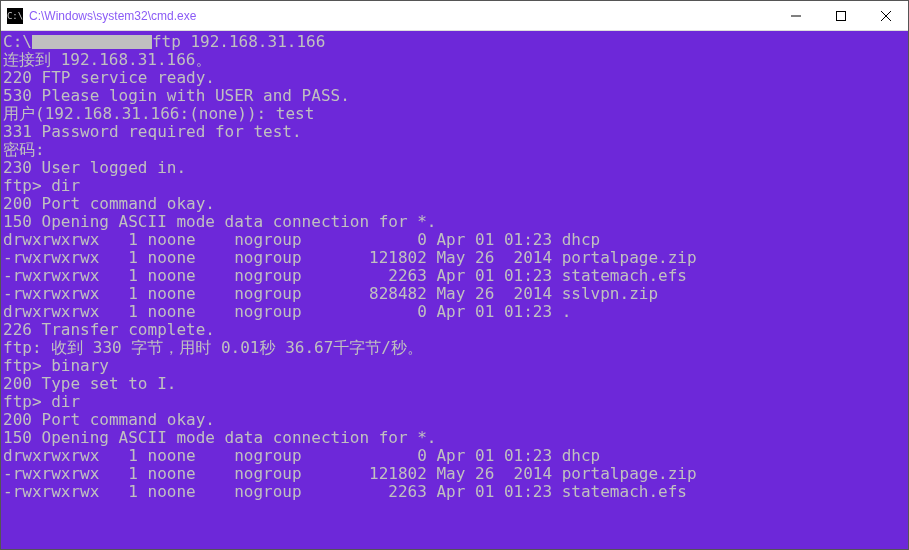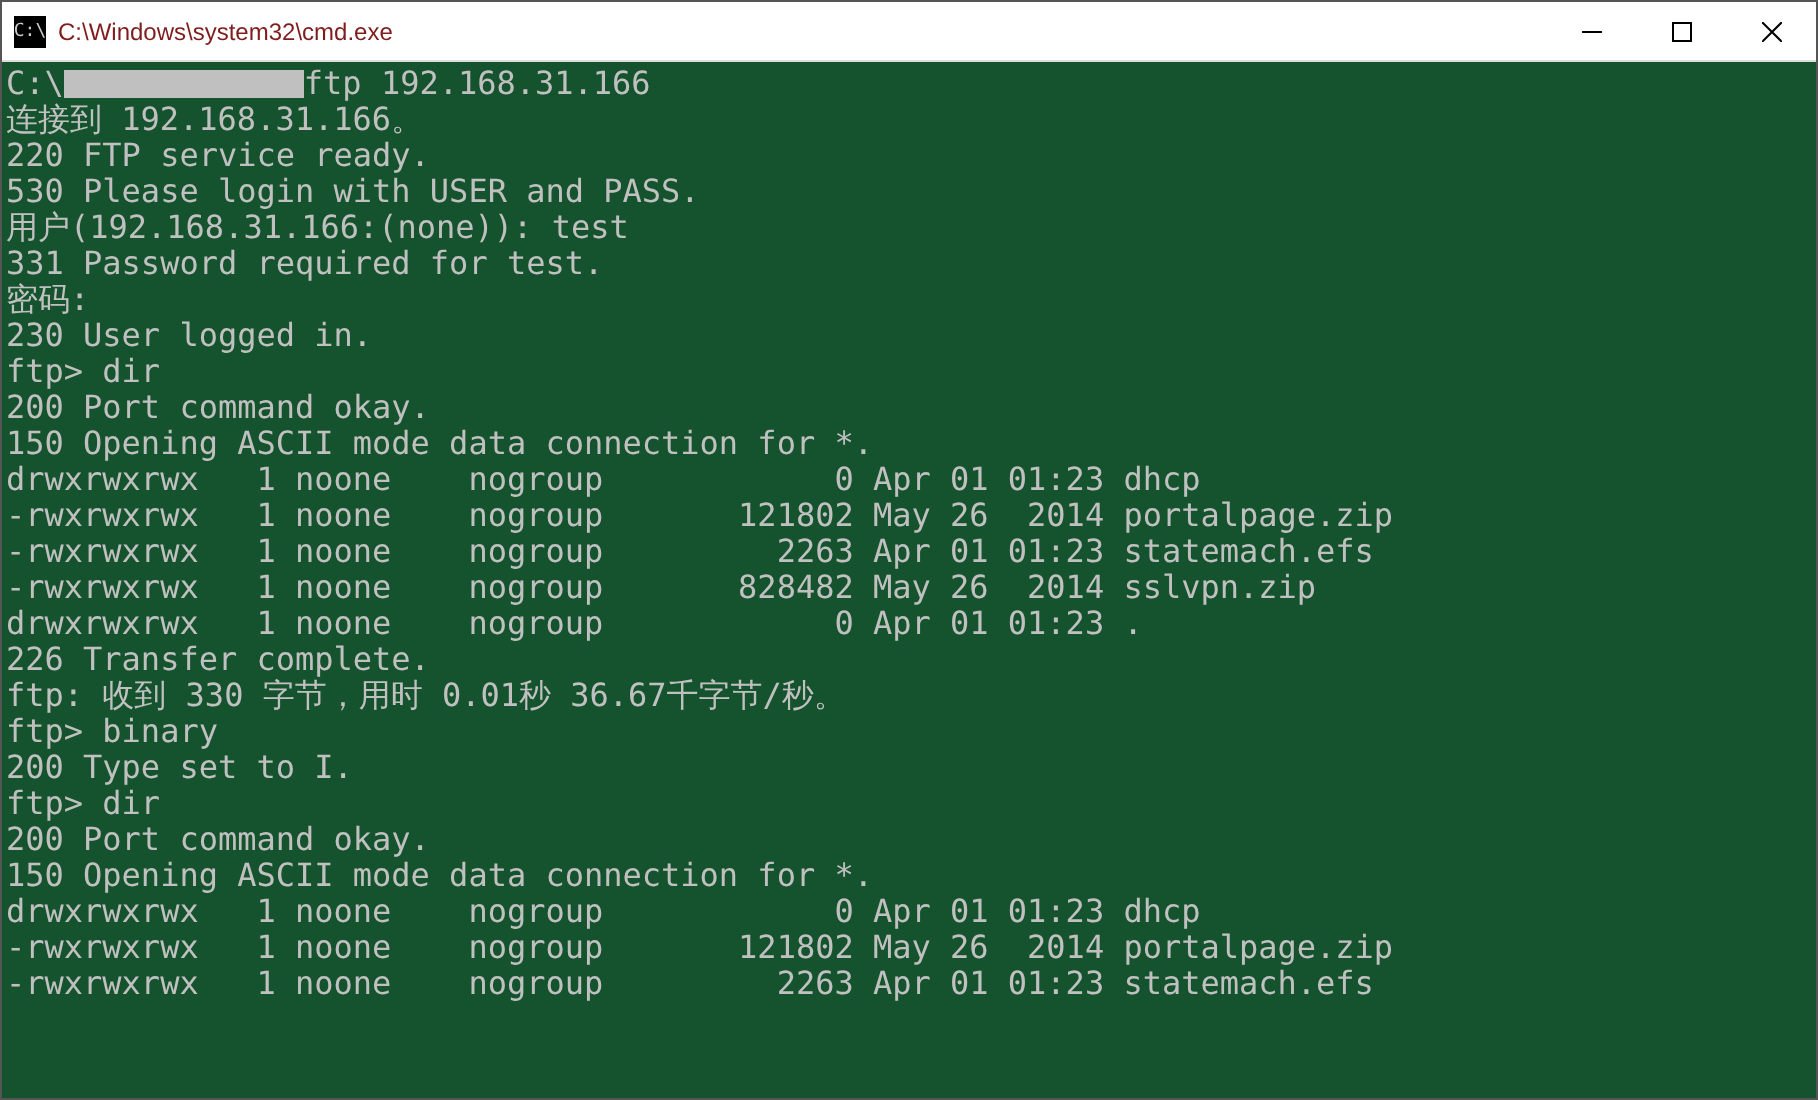--- a/index.html
+++ b/index.html
@@ -37,21 +37,21 @@
       display: inline-flex;
       align-items: center;
       justify-content: center;
       font-size: 9px;
       background: #000;
       color: #ccc;
       font-family: monospace;
     }
     .titlebar-title {
       font-size: 12px;
-      color: #7f1d1d;
+      color: #8b5cf6;
       flex: 1;
     }
     .win-controls {
       display: flex;
       height: 100%;
     }
     .win-btn {
       width: 45px;
       height: 100%;
       display: flex;
@@ -60,21 +60,21 @@
       font-size: 10px;
       color: #000;
       cursor: pointer;
     }
     .win-btn svg {
       width: 10px;
       height: 10px;
     }
     .terminal {
       flex: 1;
-      background: #14532d;
+      background: #6d28d9;
       color: #c0c0c0;
       font-family: "NSimSun", "SimSun", "Consolas", monospace;
       font-size: 16px;
       line-height: 18px;
       padding: 2px 2px;
       overflow: hidden;
       white-space: pre;
     }
     .terminal .line {
       white-space: pre;

